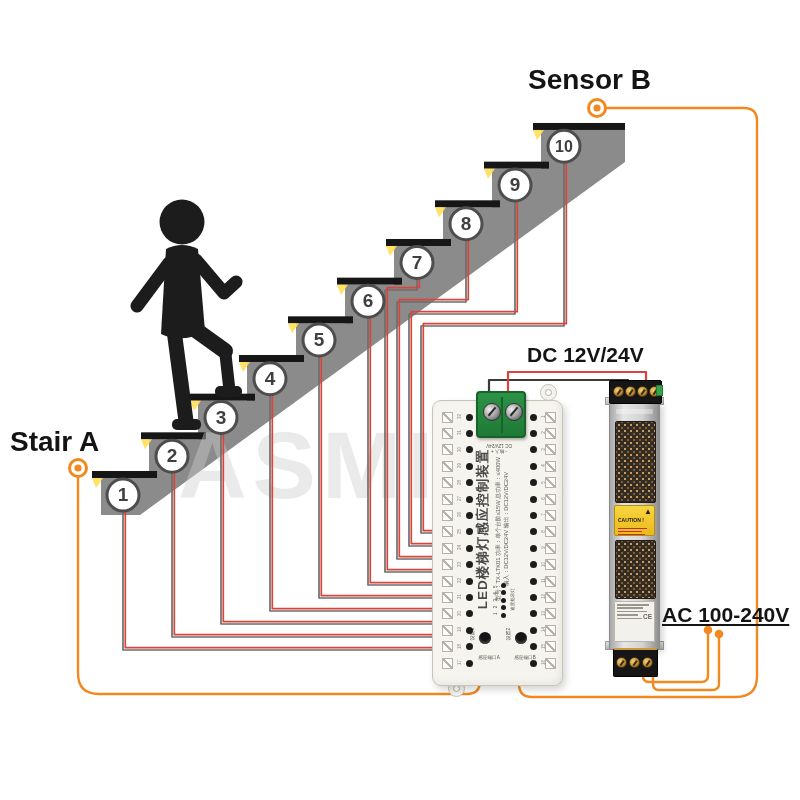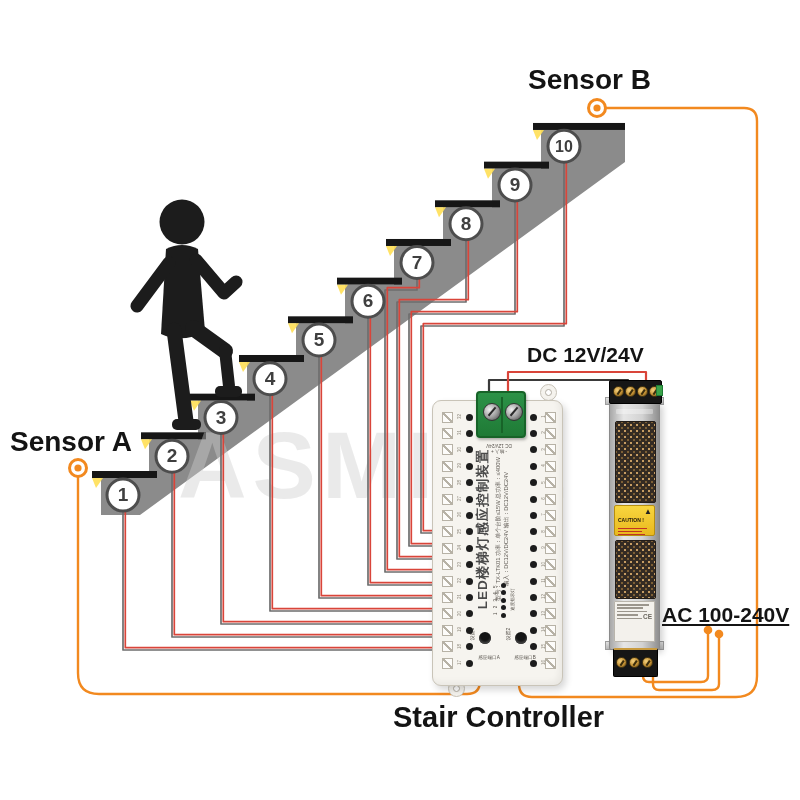--- a/index.html
+++ b/index.html
@@ -337,18 +337,17 @@
       <div class="brassscrew" style="left:39px;top:5px;"></div>
       <div class="greensticker" style="right:-2px;top:4px;"></div>
     </div>
     <div class="pterm" style="left:6px;top:268px;width:43px;height:26px;border-top:2px solid #c99b3f;">
       <div class="brassscrew" style="left:2px;top:7px;"></div>
       <div class="brassscrew" style="left:15px;top:7px;"></div>
       <div class="brassscrew" style="left:28px;top:7px;"></div>
     </div>
   </div>
 
-  <div class="biglabel" style="left:10px;top:426px;font-size:28px;">Sensor A</div>
+  <div class="biglabel" style="left:10px;top:426px;font-size:28px;">Stair A</div>
   <div class="biglabel" style="left:528px;top:64px;font-size:28px;text-align:right;">Sensor B</div>
   <div class="biglabel" style="left:527px;top:343px;font-size:21px;">DC 12V/24V</div>
   <div class="biglabel" style="left:662px;top:603px;font-size:21px;text-decoration:underline;">AC 100-240V</div>
-  <div class="biglabel" style="left:393px;top:701px;font-size:29px;">Stair Controller</div>
 </div>
 
 </body></html>

